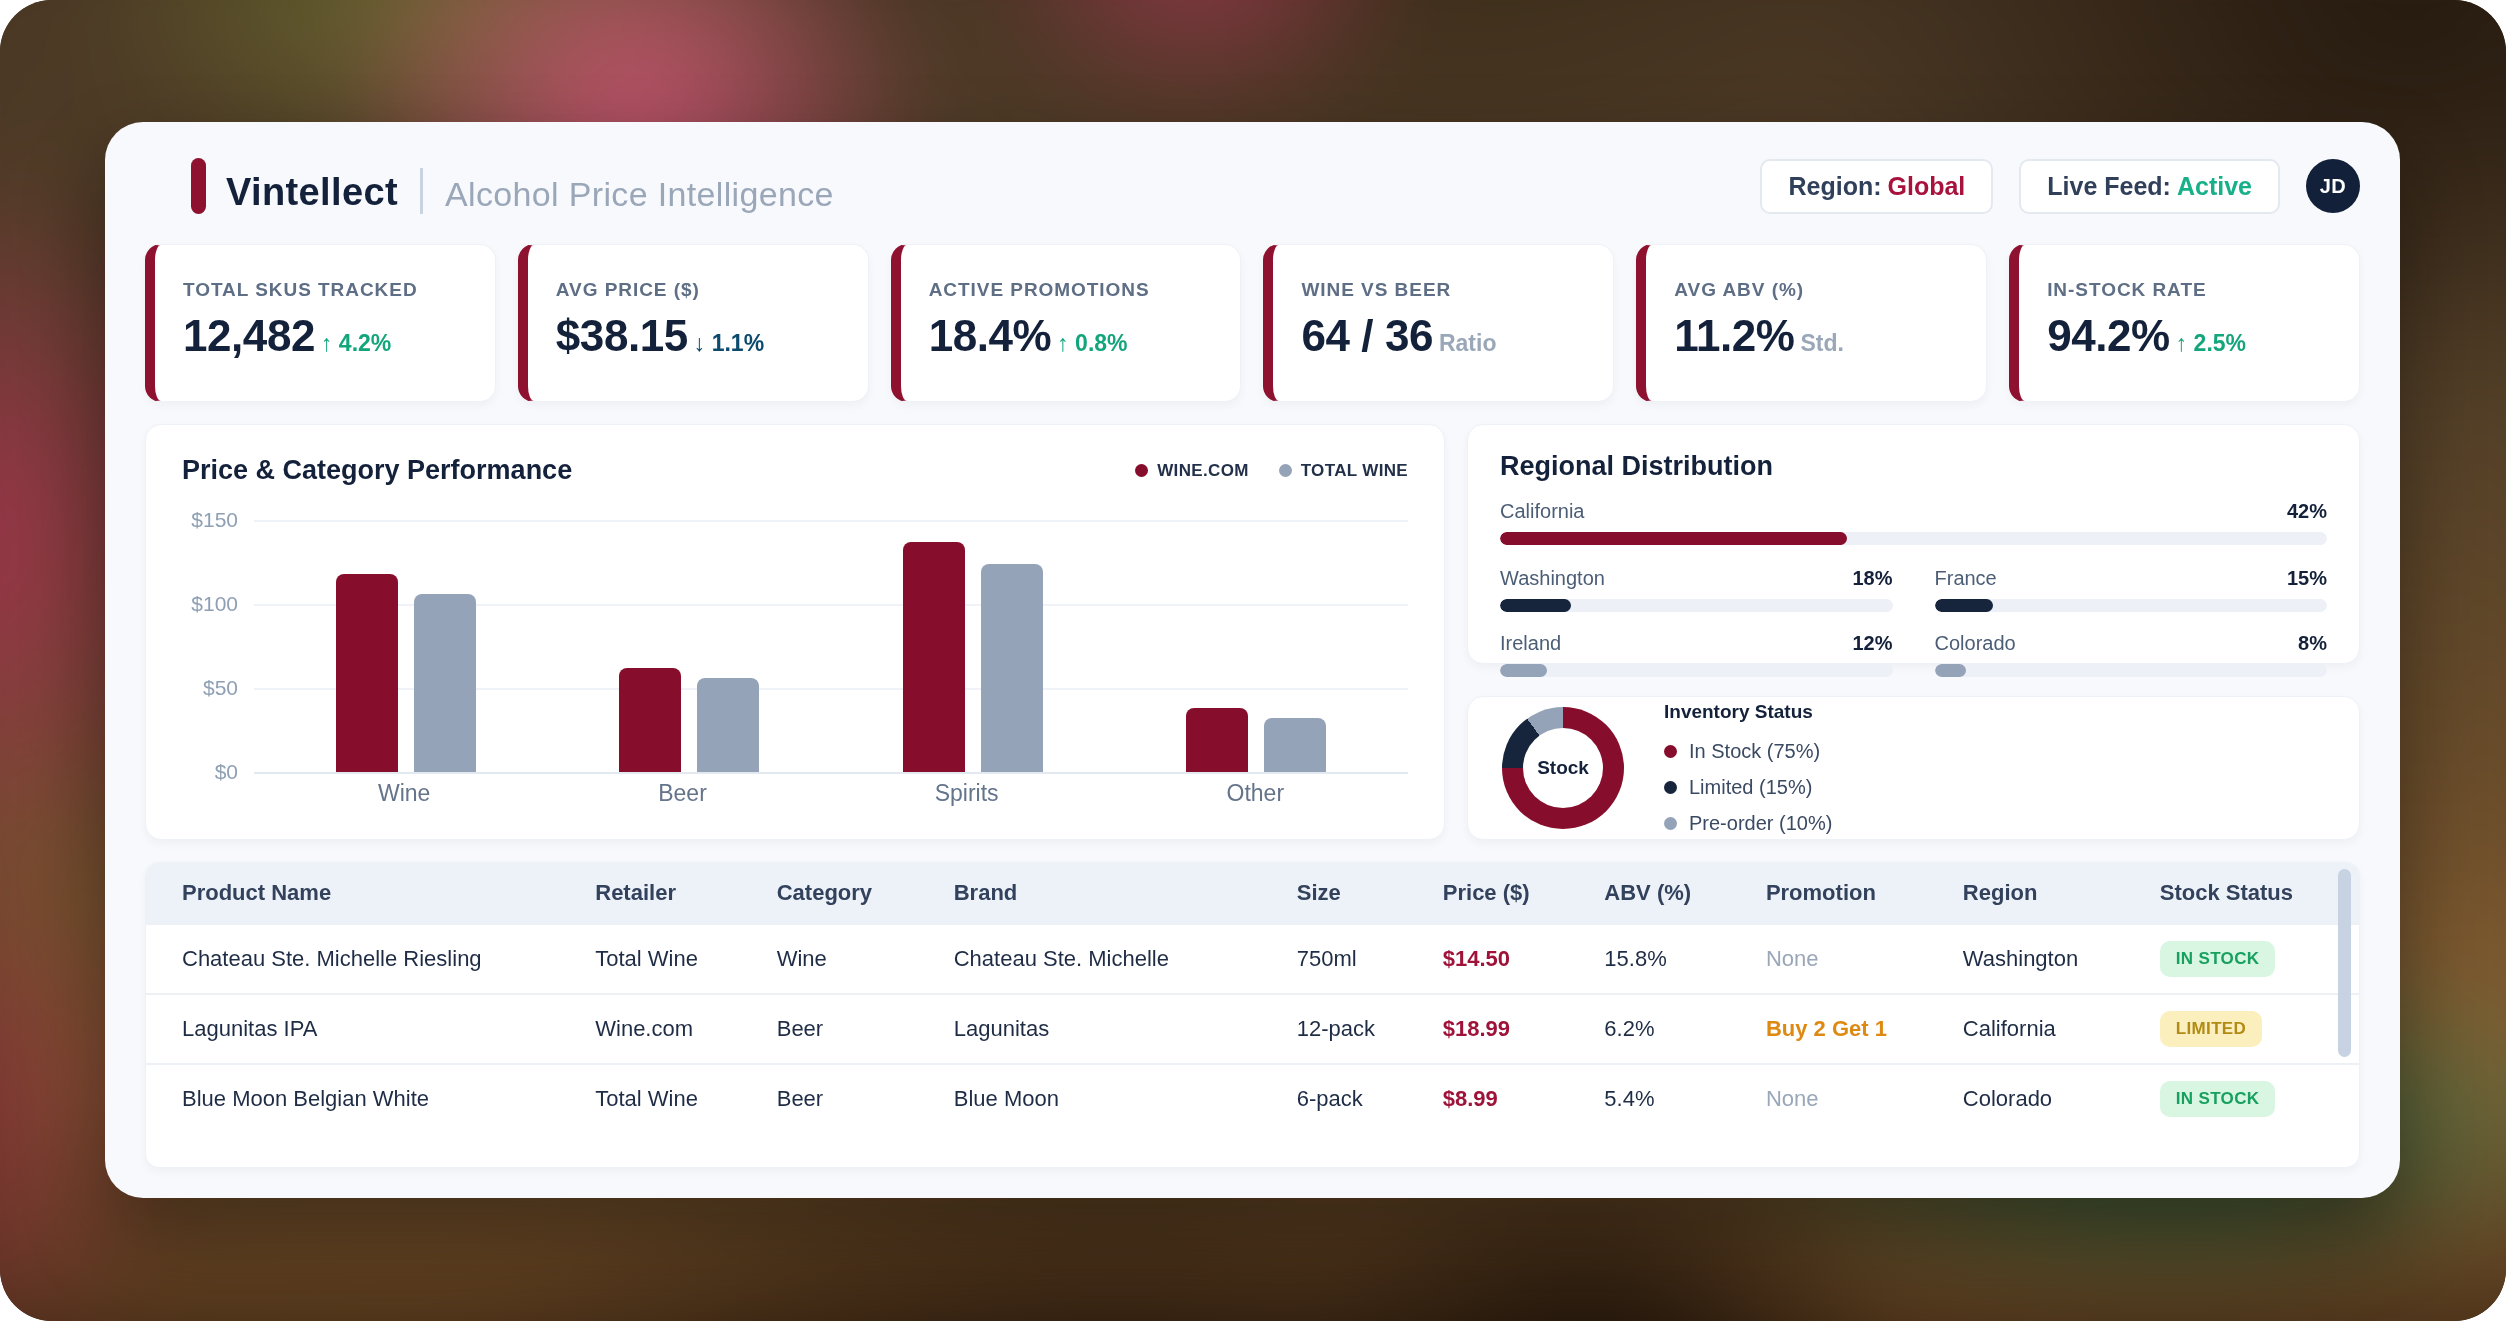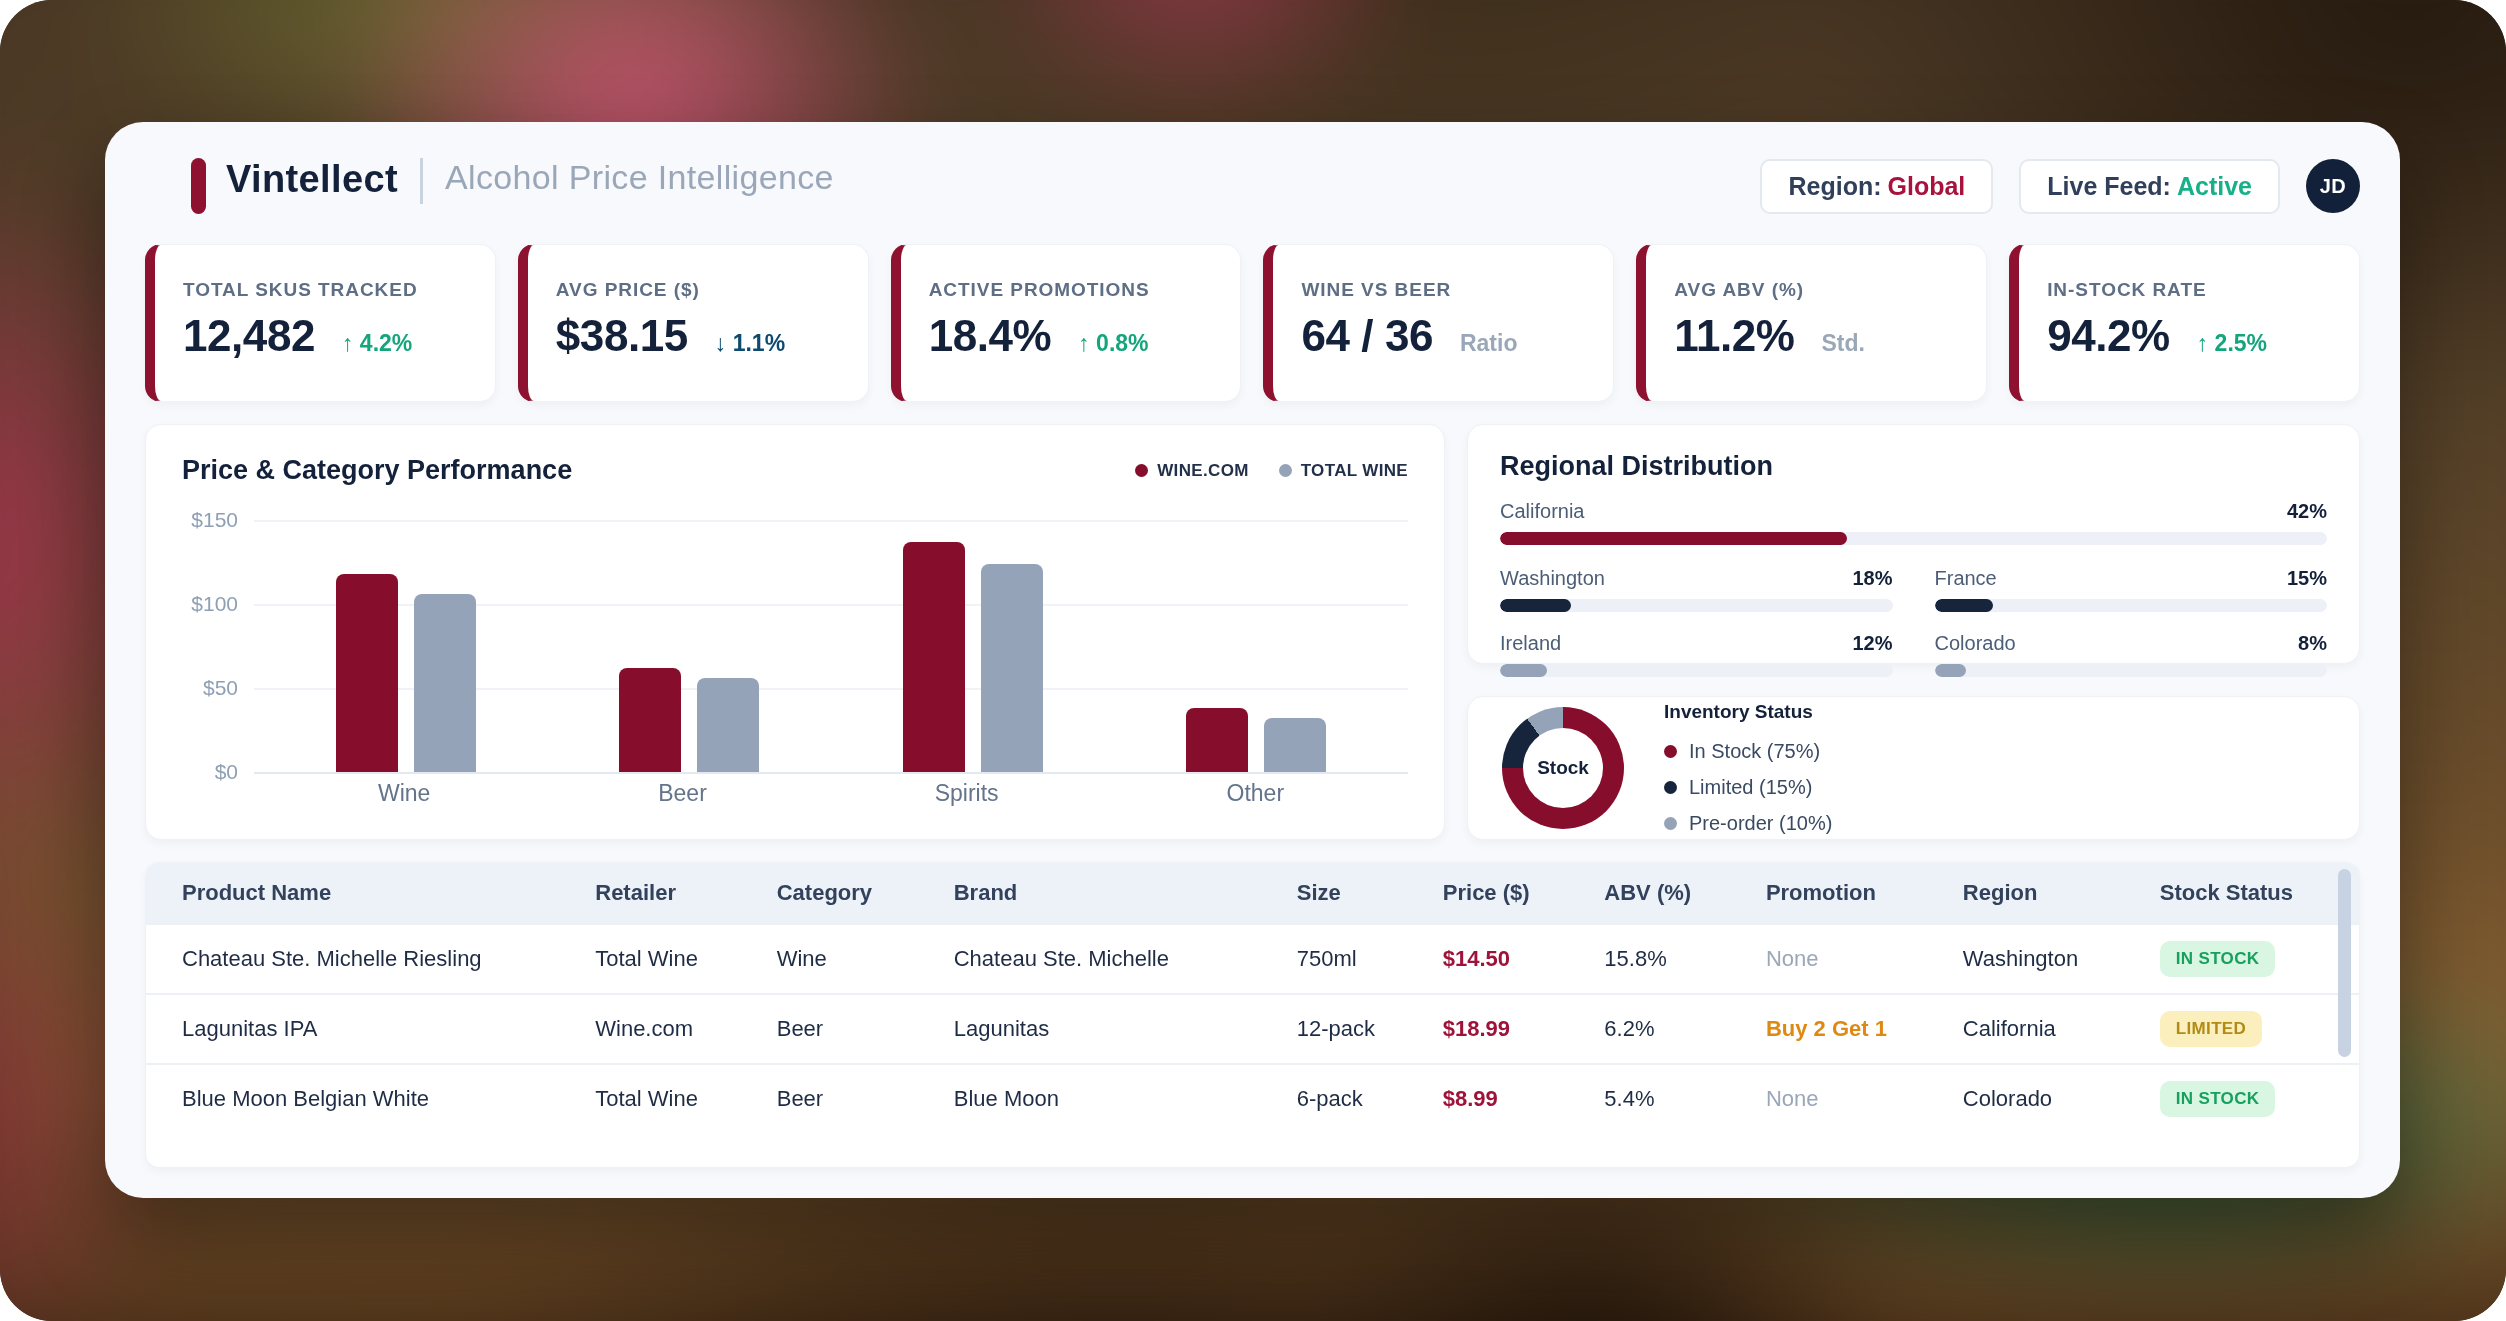--- a/index.html
+++ b/index.html
@@ -22,39 +22,39 @@
       linear-gradient(180deg, #483624 0%, #544028 34%, #6c4e2b 60%, #8a6233 79%, #57391d 93%, #31200f 100%);
   }
 
   
   .card { position:absolute; left:105px; top:122px; width:2295px; height:1076px;
     background:#F7F9FC; border-radius:38px; box-shadow:0 40px 80px rgba(10,8,6,.45);
     padding:26px 40px 30px; display:flex; flex-direction:column; }
 
   
   .hdr { display:flex; align-items:center; justify-content:space-between; height:76px; flex:0 0 auto; }
-  .brand { display:flex; align-items:flex-start;padding-left:46px; }
+  .brand { display:flex; align-items:flex-end;padding-left:46px; }
   .brand-accent { width:15px; height:56px; border-radius:8px; background:#8E1230; margin-right:20px; }
   .brand-name { font-size:38px; font-weight:800; color:#14213A; letter-spacing:.01em; }
   .brand-div { width:3px; height:46px; background:#C9D3E0; margin:0 22px; }
   .brand-sub { font-size:34px; font-weight:400; color:#9AA7B8; letter-spacing:.01em; }
   .hdr-right { display:flex; align-items:center; gap:26px; }
   .pill { background:#fff; border:2px solid #E4E9F0; border-radius:10px; padding:11px 26px;
     font-size:25px; font-weight:600; color:#31405A; display:flex; gap:6px; cursor:pointer; }
   .pill .v-red { color:#A8133E; font-weight:700; }
   .pill .v-green { color:#17B088; font-weight:700; }
   .avatar { width:54px; height:54px; border-radius:50%; background:#13203A; color:#fff;
     font-size:20px; font-weight:700; display:flex; align-items:center; justify-content:center; letter-spacing:.02em; }
 
   
   .kpis { display:flex; gap:22px; margin-top:20px; flex:0 0 auto; }
   .kpi { flex:1; background:#fff; border:1px solid #EEF1F6; border-left:10px solid #8E1230;
     border-radius:16px; padding:34px 28px; height:158px; box-shadow:0 4px 10px rgba(20,30,55,.04); }
   .kpi-label { font-size:19px; font-weight:700; color:#5E6E85; letter-spacing:.05em; }
-  .kpi-row { display:flex; align-items:baseline; gap:27px; margin-top:10px; }
+  .kpi-row { display:flex; align-items:baseline; gap:6px; margin-top:10px; }
   .kpi-value { font-size:44px; font-weight:800; color:#14213A; letter-spacing:-.01em; }
   .kpi-delta { font-size:23px; font-weight:700; }
   .d-up { color:#13A57B; } .d-down { color:#0c4a6e; } .d-muted { color:#9AA7B8; font-weight:600; }
 
   
   .mainzone { display:flex; gap:22px; margin-top:22px; flex:0 0 auto; height:416px; }
   .panel { background:#fff; border:1px solid #EEF1F6; border-radius:16px; box-shadow:0 4px 10px rgba(20,30,55,.04); }
 
   
   .chart-panel { width:1300px; padding:30px 36px 0; overflow:hidden; }

